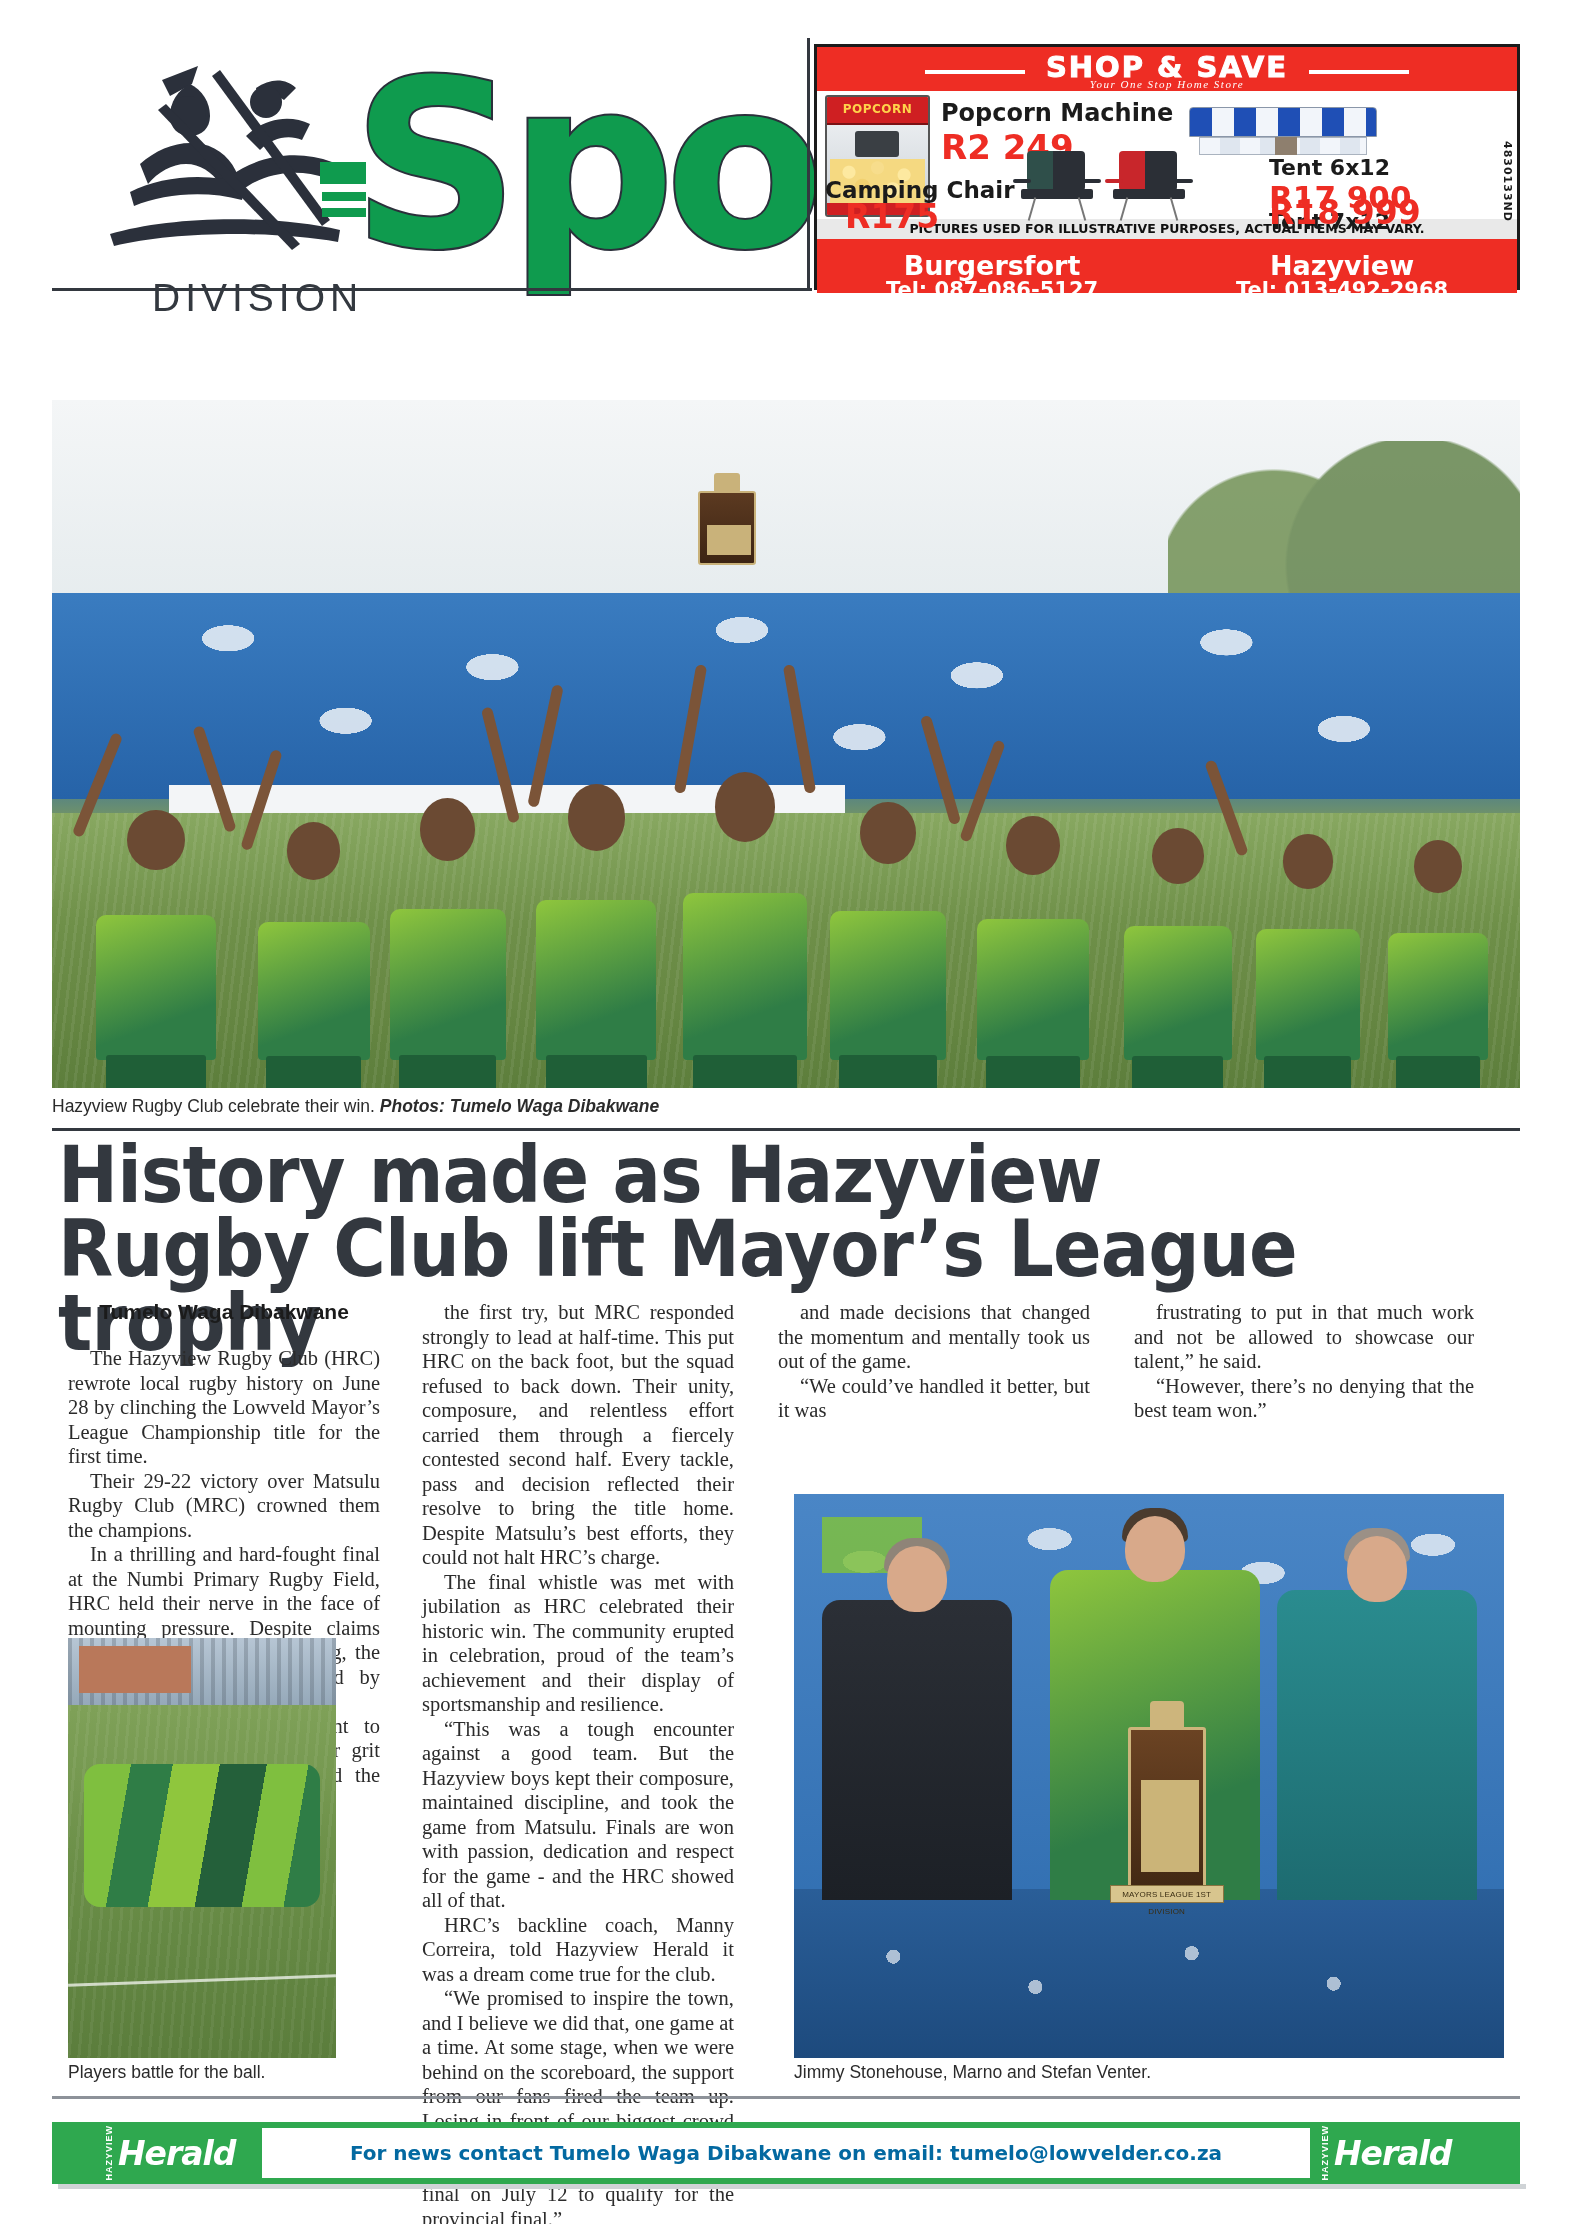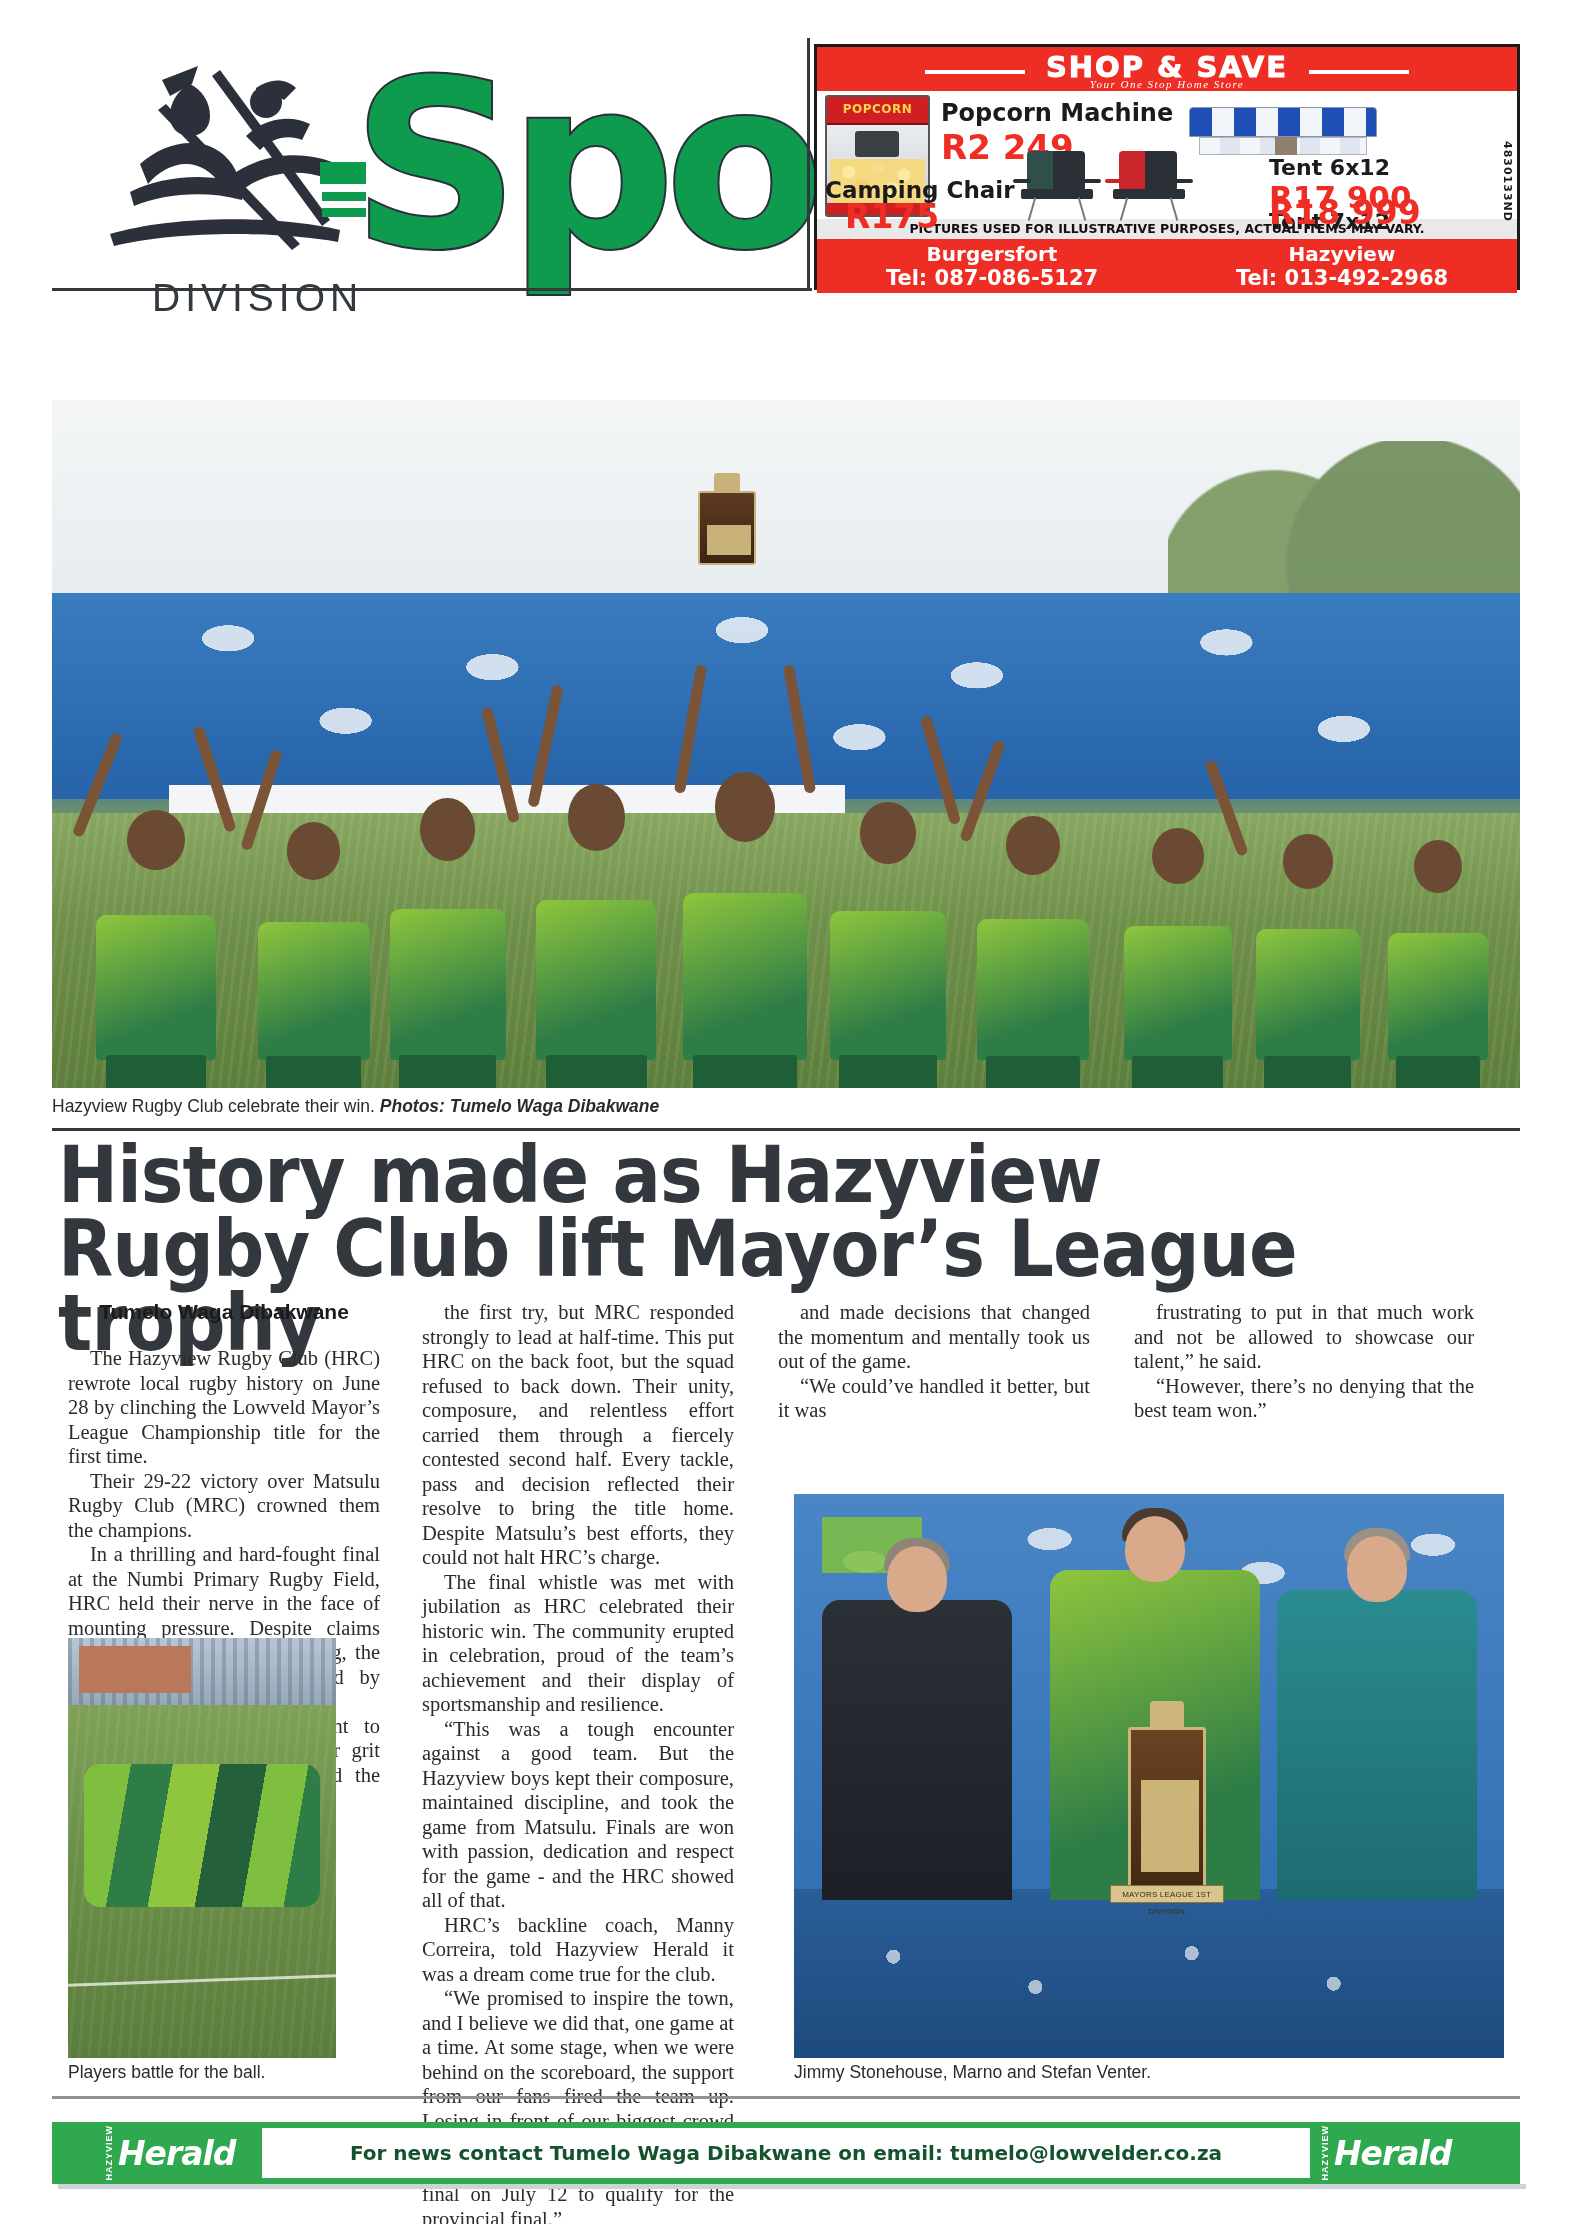--- a/index.html
+++ b/index.html
@@ -43,21 +43,21 @@
   .ad-bar-l, .ad-bar-r { position:absolute; top:23px; height:4px; background:#fff; }
   .ad-bar-l { left:108px; width:100px; }
   .ad-bar-r { right:108px; width:100px; }
   .ad-subheader { height:34px; background:#1c2a8c; color:#fff; text-align:center;
     font-family:"DejaVu Sans", sans-serif; font-weight:bold; font-size:25px; line-height:34px; }
   .ad-body { position:relative; height:128px; background:#fff; }
   .ad-footer-note { height:20px; background:#e9e9e9; text-align:center; color:#111;
     font-family:"DejaVu Sans", sans-serif; font-weight:bold; font-size:12.5px; line-height:20px; }
   .ad-footer { height:54px; background:#ee2d24; display:flex; }
   .ad-branch { flex:1; text-align:center; color:#fff; font-family:"DejaVu Sans", sans-serif; }
-  .ad-branch .city { font-weight:bold; font-size:20px; line-height:24px; padding-top:3px; }
+  .ad-branch .city { font-weight:bold; font-size:27px; line-height:24px; padding-top:15px; }
   .ad-branch .tel { font-weight:bold; font-size:21px; line-height:25px; }
 
   .popcorn { position:absolute; left:8px; top:4px; width:105px; height:122px;
     background:linear-gradient(#d7dadd,#b9bfc5); border:2px solid #555; border-radius:3px; overflow:hidden; }
   .pc-top { height:28px; background:#cf1f22; border-bottom:2px solid #7a1114; position:relative; }
   .pc-top span { position:absolute; left:0; right:0; top:5px; text-align:center; color:#ffd24a;
     font-family:"DejaVu Sans", sans-serif; font-weight:bold; font-size:12px; letter-spacing:0.5px; }
   .pc-glass { height:78px; background:linear-gradient(#e9ecef,#cfd5da); position:relative; }
   .pc-kettle { position:absolute; left:28px; top:6px; width:44px; height:26px; background:#3a3f44; border-radius:3px; }
   .pc-corn { position:absolute; left:3px; right:3px; bottom:0; height:44px;
@@ -224,21 +224,21 @@
     display:flex; align-items:center; }
   .fh-left { left:0; }
   .fh-right { right:0; }
   .herald-vert { writing-mode:vertical-rl; transform:rotate(180deg);
     font-family:"Liberation Sans", sans-serif; font-size:9px; font-weight:bold;
     color:#fff; letter-spacing:1px; margin-left:10px; }
   .herald-word { font-family:"DejaVu Sans", sans-serif; font-weight:bold; font-size:33px;
     color:#fff; letter-spacing:-1px; margin-left:4px; font-style:italic; }
   .footer-text { position:absolute; left:200px; right:200px; top:0; height:50px;
     line-height:50px; text-align:center;
-    font-family:"DejaVu Sans", sans-serif; font-weight:bold; font-size:20px; color:#14532d; }
+    font-family:"DejaVu Sans", sans-serif; font-weight:bold; font-size:20px; color:#0369a1; }
   .footer-shadow { position:absolute; left:58px; top:2184px; width:1468px; height:5px; background:#cfd3d6; }
 </style>
 </head>
 <body>
 
 <div class="page">
 
   <div class="masthead">
     <div class="masthead-left">
 

